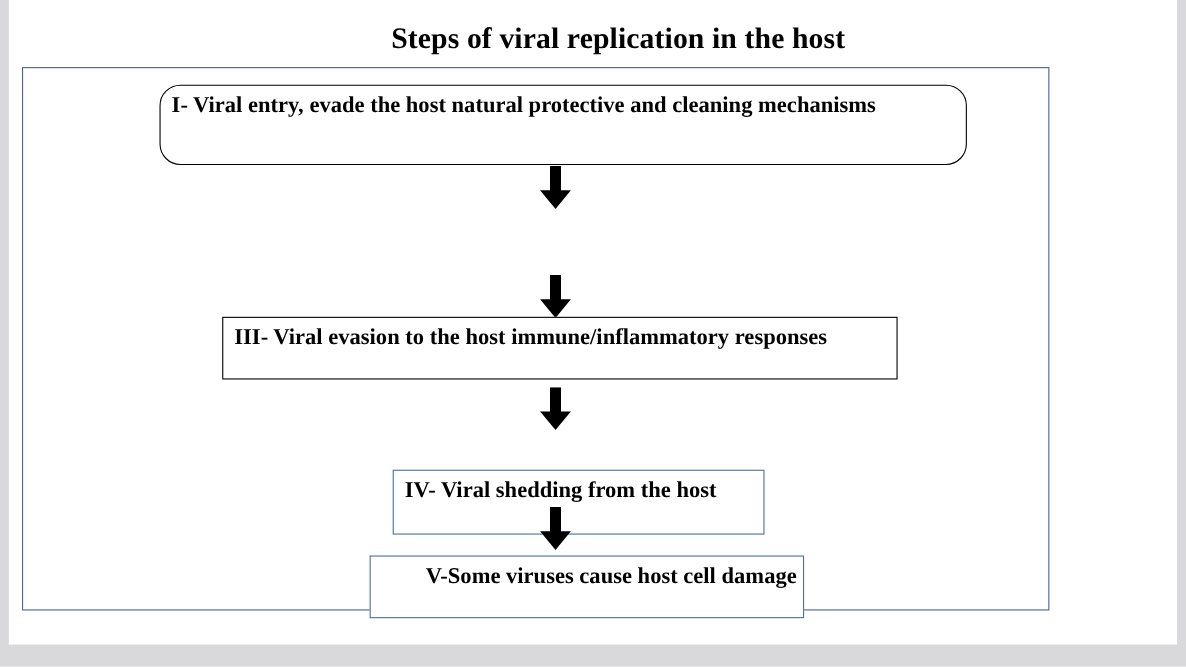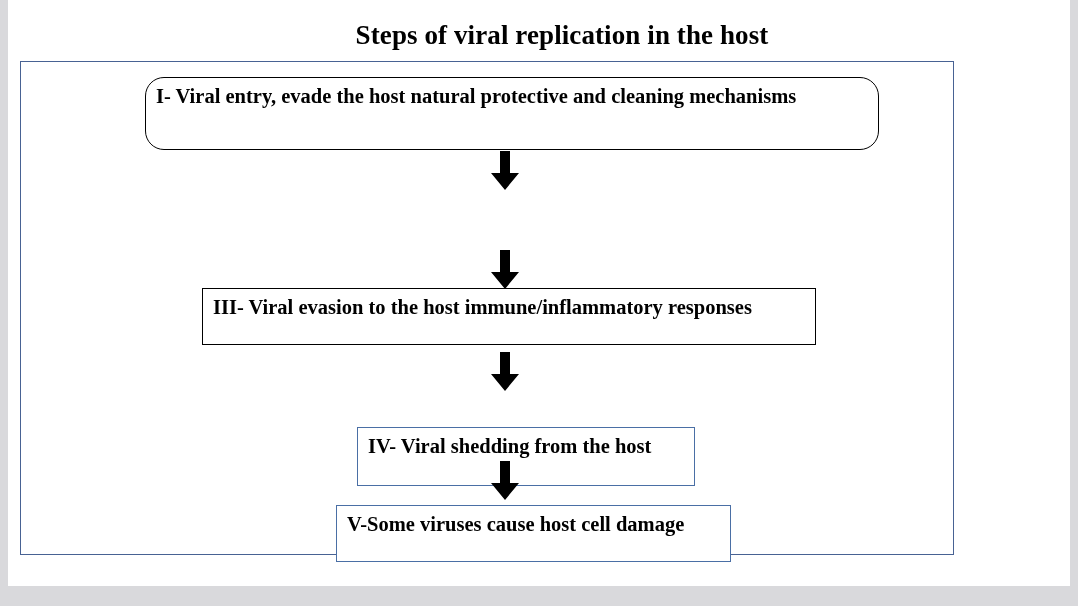--- a/index.html
+++ b/index.html
@@ -59,21 +59,21 @@
     white-space: nowrap;
   }
   .node.dark { border: 1.6px solid #000000; }
   .node.blue { border: 1px solid #4a6fa5; }
 
   
   #node1 { left: 137px; top: 77px;  width: 734px; height: 73px; font-size: 20.5px; border-radius: 19px; }
   #node2 { left: 81px;  top: 186px; width: 851px; height: 59px; font-size: 20.5px; }
   #node3 { left: 194px; top: 288px; width: 614px; height: 57px; font-size: 20.5px; }
   #node4 { left: 349px; top: 394px; width: 338px; height: 59px; font-size: 20.5px; margin-top: 33px; }
-  #node5 { left: 328px; top: 505px; width: 395px; height: 57px; font-size: 20.5px; }
+  #node5 { left: 328px; top: 505px; width: 395px; height: 57px; font-size: 20.5px; padding-left: 40px; }
 
   .arrow {
     position: absolute;
     width: 30px;
     height: 40px;
   }
   .arrow svg { display: block; width: 100%; height: 100%; }
   #arrow1 { left: 482px; top: 151px; }
   #arrow2 { left: 482px; top: 250px; }
   #arrow3 { left: 482px; top: 352px; }

